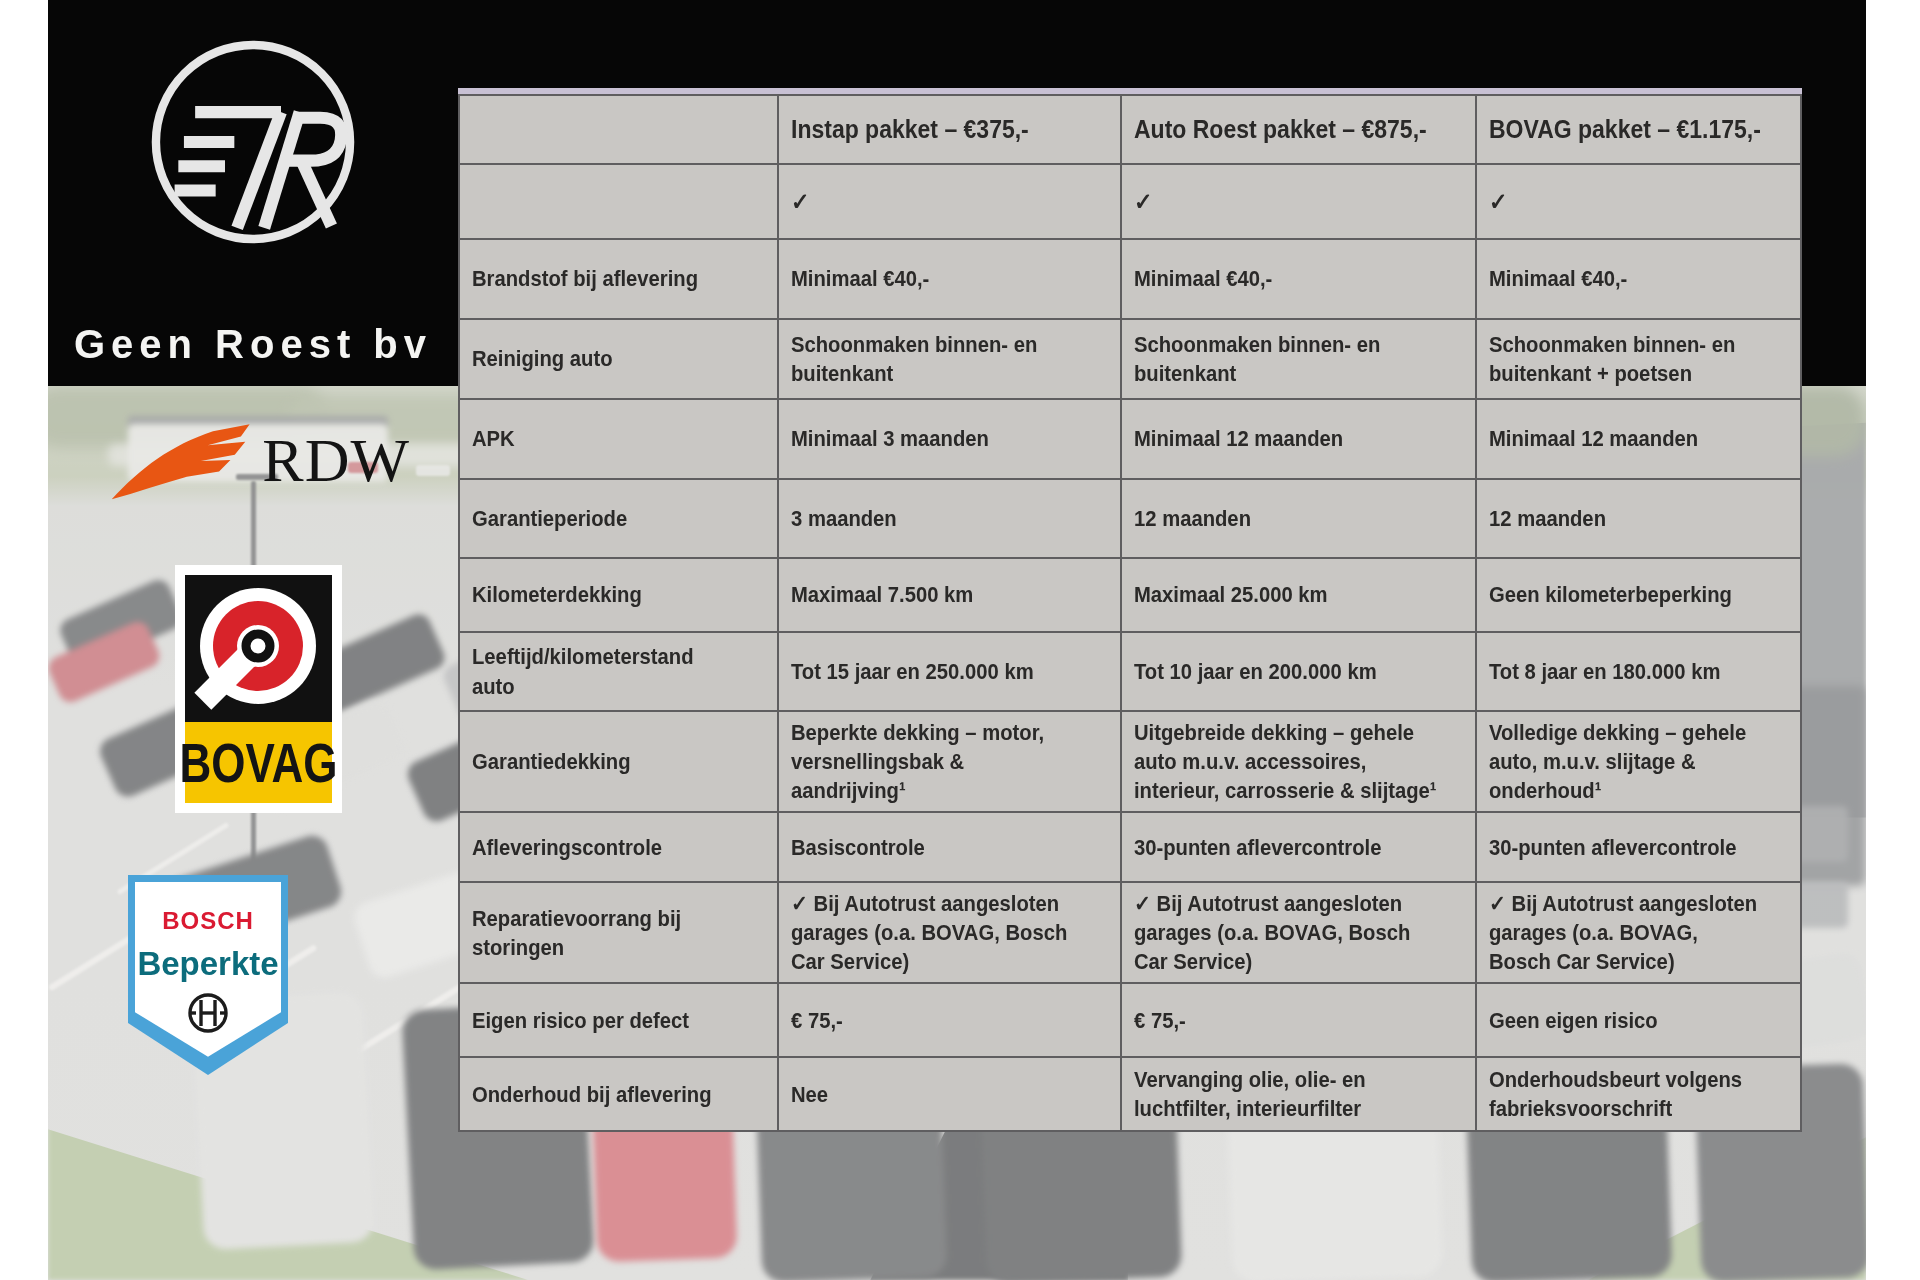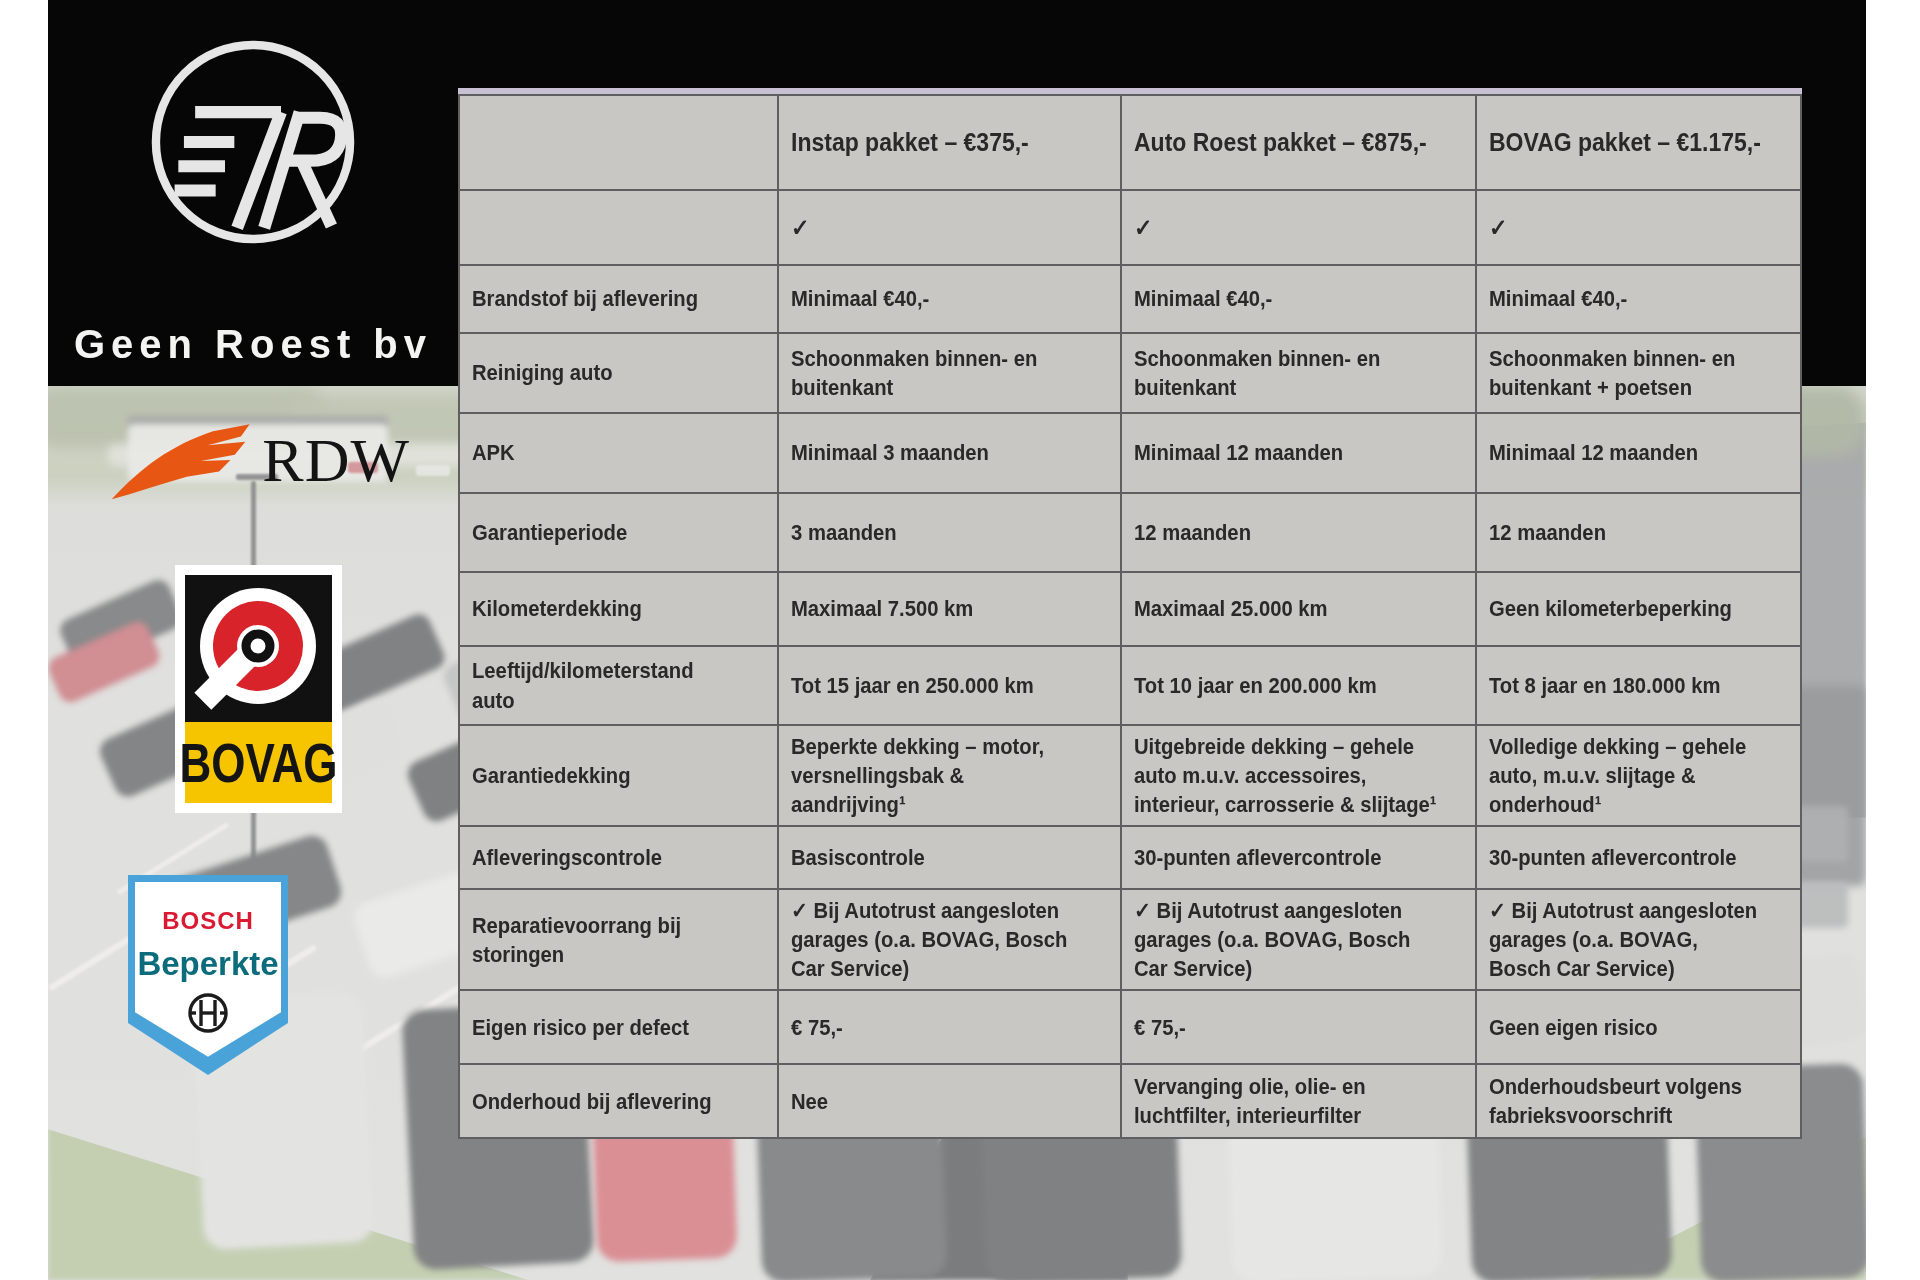--- a/index.html
+++ b/index.html
@@ -191,33 +191,33 @@
 
   <div class="pkg-wrap">
     <table class="pkg" id="pkg-table">
       <colgroup>
           <col style="width:319px">
           <col style="width:343px">
           <col style="width:355px">
           <col style="width:325px">
         </colgroup>
       <tbody id="pkg-body">
-          <tr style="height: 95px;">
+          <tr style="height: 69px;">
             <th><span class="ct"></span></th>
             <th><span class="ct">Instap pakket – €375,-</span></th>
             <th><span class="ct">Auto Roest pakket – €875,-</span></th>
             <th><span class="ct">BOVAG pakket – €1.175,-</span></th>
           </tr>
           <tr class="check" style="height: 75px;">
             <td><span class="ct"></span></td>
             <td><span class="ct">✓</span></td>
             <td><span class="ct">✓</span></td>
             <td><span class="ct">✓</span></td>
           </tr>
-          <tr style="height: 68px; text-decoration: underline;">
+          <tr style="height: 80px; text-decoration: underline;">
             <td><span class="ct">Brandstof bij aflevering</span></td>
             <td><span class="ct">Minimaal €40,-</span></td>
             <td><span class="ct">Minimaal €40,-</span></td>
             <td><span class="ct">Minimaal €40,-</span></td>
           </tr>
           <tr style="height: 80px;">
             <td><span class="ct">Reiniging auto</span></td>
             <td><span class="ct">Schoonmaken binnen- en buitenkant</span></td>
             <td><span class="ct">Schoonmaken binnen- en buitenkant</span></td>
             <td><span class="ct">Schoonmaken binnen- en buitenkant + poetsen</span></td>
@@ -245,21 +245,21 @@
             <td><span class="ct">Tot 15 jaar en 250.000 km</span></td>
             <td><span class="ct">Tot 10 jaar en 200.000 km</span></td>
             <td><span class="ct">Tot 8 jaar en 180.000 km</span></td>
           </tr>
           <tr style="height: 92px;">
             <td><span class="ct">Garantiedekking</span></td>
             <td><span class="ct">Beperkte dekking – motor, versnellingsbak &amp; aandrijving¹</span></td>
             <td><span class="ct">Uitgebreide dekking – gehele auto m.u.v. accessoires, interieur, carrosserie &amp; slijtage¹</span></td>
             <td><span class="ct">Volledige dekking – gehele auto, m.u.v. slijtage &amp; onderhoud¹</span></td>
           </tr>
-          <tr style="height: 63px;">
+          <tr style="height: 70px;">
             <td><span class="ct">Afleveringscontrole</span></td>
             <td><span class="ct">Basiscontrole</span></td>
             <td><span class="ct">30-punten aflevercontrole</span></td>
             <td><span class="ct">30-punten aflevercontrole</span></td>
           </tr>
           <tr style="height: 92px;">
             <td><span class="ct">Reparatievoorrang bij storingen</span></td>
             <td><span class="ct">✓ Bij Autotrust aangesloten garages (o.a. BOVAG, Bosch Car Service)</span></td>
             <td><span class="ct">✓ Bij Autotrust aangesloten garages (o.a. BOVAG, Bosch Car Service)</span></td>
             <td><span class="ct">✓ Bij Autotrust aangesloten garages (o.a. BOVAG, Bosch Car Service)</span></td>

